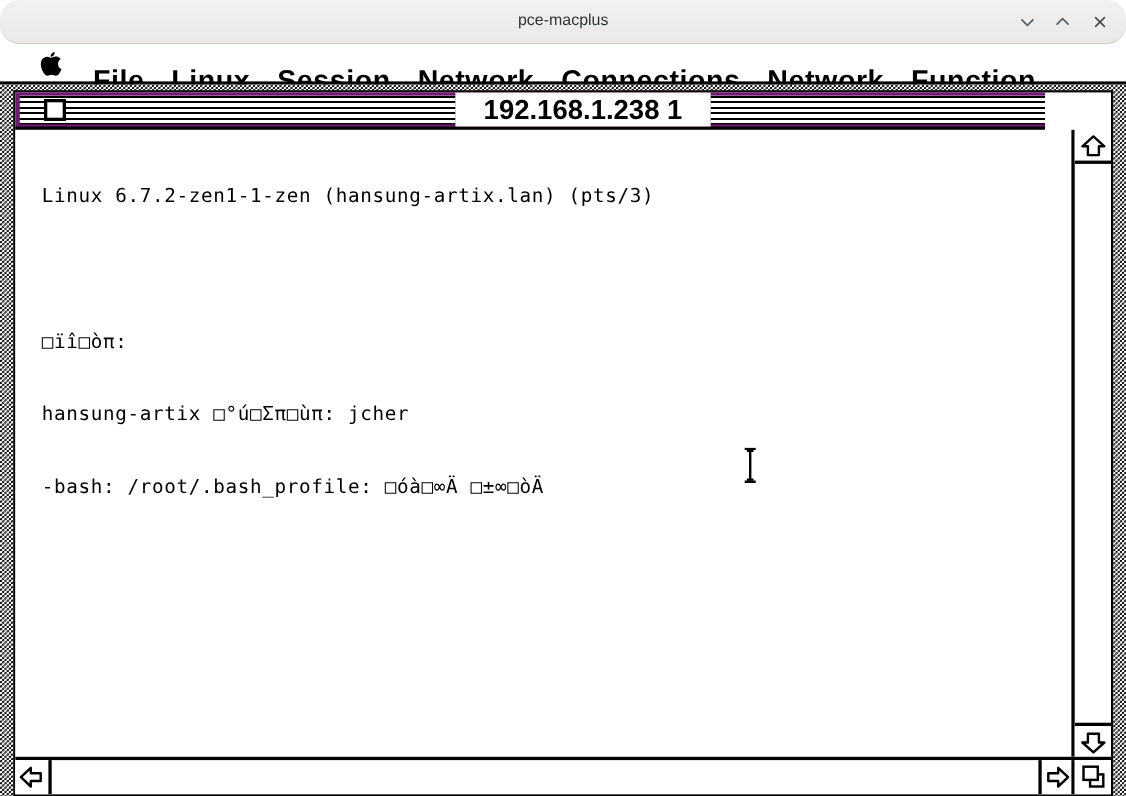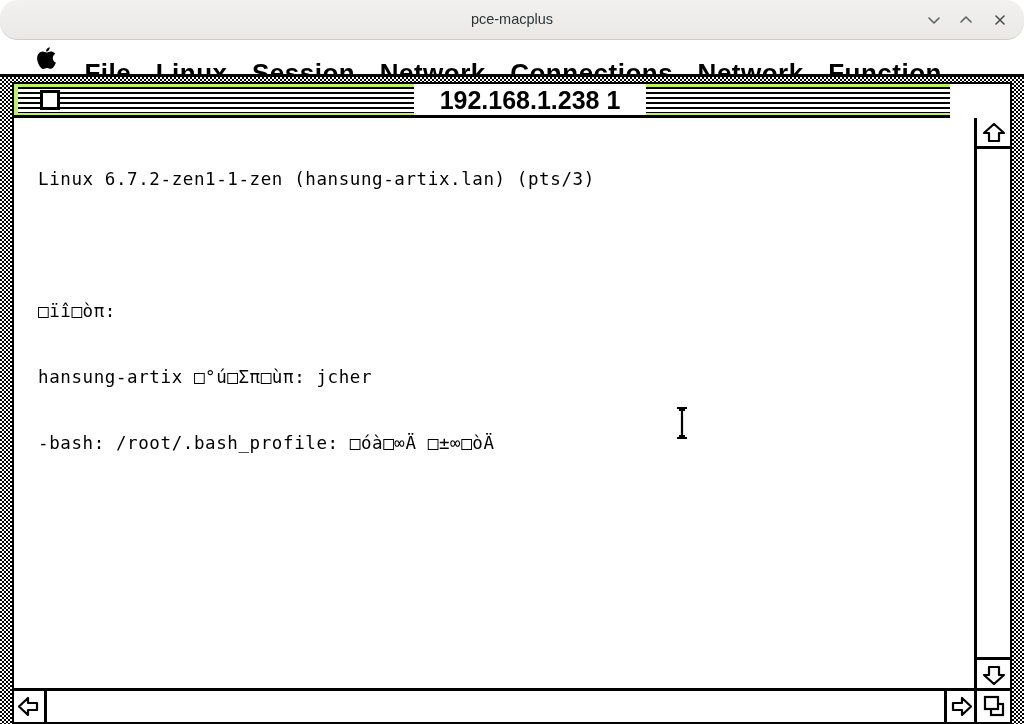--- a/index.html
+++ b/index.html
@@ -114,21 +114,21 @@
     background: #ffffff;
     border: 2px solid #000000;
     box-sizing: border-box;
   }
 
   
   #term-titlebar {
     position: absolute;
     left: 0; top: 0;
     width: 936px; height: 34px;
-    background: #bef264;
+    background: #701a75;
     border-bottom: 3px solid #000000;
     box-sizing: border-box;
     overflow: hidden;
   }
   .stripes {
     position: absolute;
     top: 3px;
     height: 26px;
     background-image: repeating-linear-gradient(
       to bottom,

